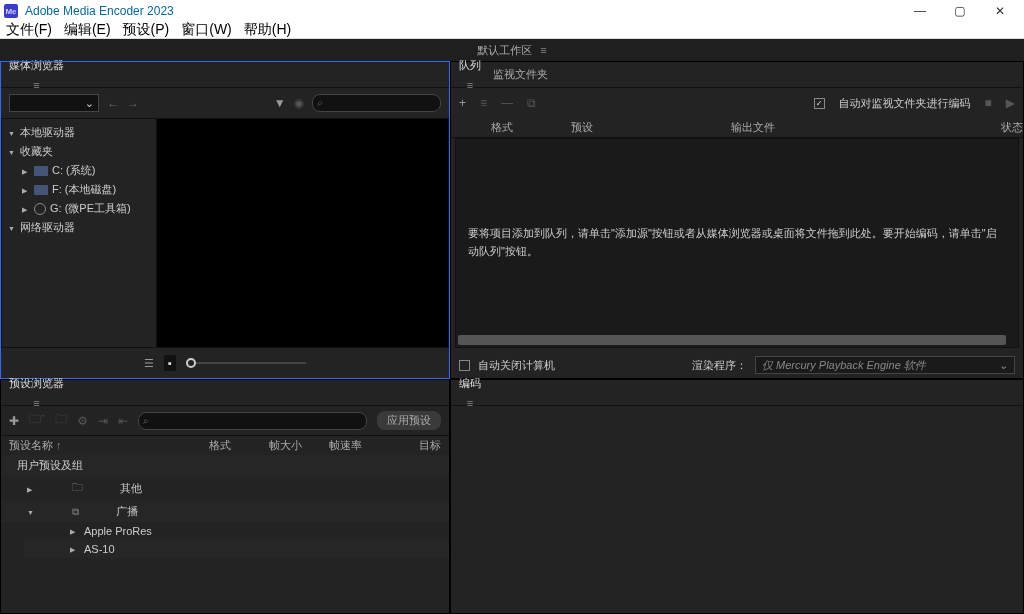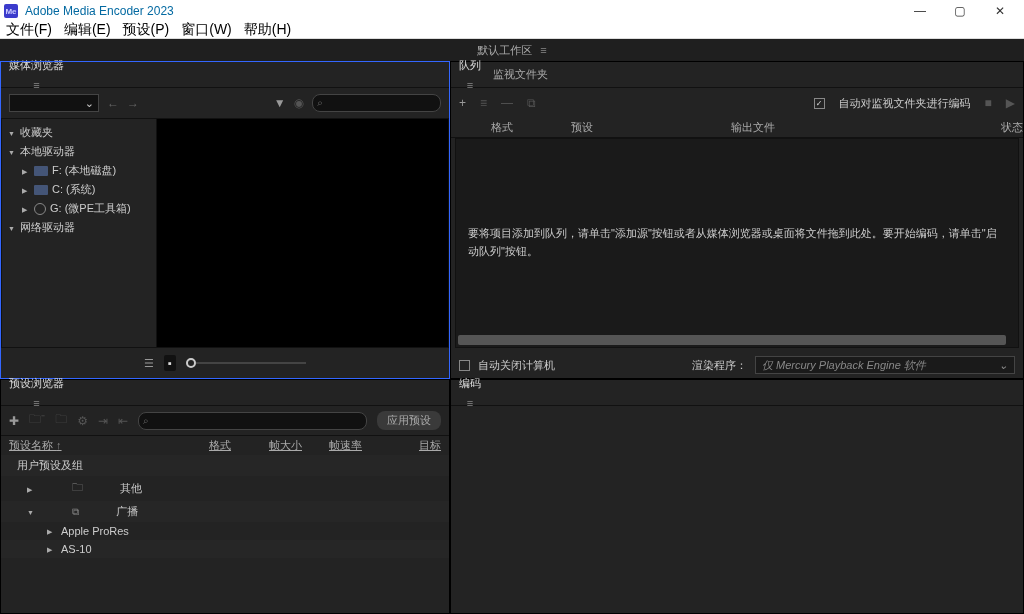--- a/index.html
+++ b/index.html
@@ -53,26 +53,26 @@
 .view-icon { color: #999; }
 .view-icon.active { background: #111; padding: 2px 4px; border-radius: 2px; color: #ddd; }
 .zoom-slider { width: 120px; display: flex; align-items: center; }
 .zoom-knob { width: 10px; height: 10px; border: 2px solid #ccc; border-radius: 50%; }
 .zoom-track { flex: 1; height: 2px; background: #444; }
 
 
 .pb-toolbar { height: 30px; display: flex; align-items: center; padding: 0 8px; gap: 10px; border-bottom: 1px solid #111; }
 .pb-toolbar .icon-btn.dim { color: #555; }
 .apply-btn { background: #3a3a3a; color: #aaa; padding: 2px 10px; border-radius: 8px; font-size: 11px; }
-.pb-header { display: flex; padding: 2px 8px; color: #aaa; font-size: 11px; align-items: flex-end; text-decoration: underline; }
+.pb-header { display: flex; padding: 2px 8px; color: #aaa; font-size: 11px; align-items: flex-end; }
 .pb-header > div { flex-shrink: 0; }
 .pb-list { flex: 1; overflow: hidden; }
 .pb-row { padding: 3px 8px 3px 16px; display: flex; align-items: center; gap: 6px; font-size: 11px; color: #ccc; }
 .pb-row.sub { padding-left: 26px; gap: 37px; }
-.pb-row.sub2 { padding-left: 46px; }
+.pb-row.sub2 { padding-left: 46px; margin-left: 23px; }
 .pb-row:nth-child(odd) { background: #262626; }
 .folder-icon::before { content: "🗀"; font-size: 11px; color: #888; }
 .broadcast-icon::before { content: "⧉"; font-size: 10px; color: #888; }
 
 
 .q-toolbar { height: 30px; display: flex; align-items: center; padding: 0 8px; gap: 14px; }
 .q-toolbar .filler { flex: 1; }
 .checkbox { width: 11px; height: 11px; border: 1px solid #888; display: inline-flex; align-items: center; justify-content: center; font-size: 8px; color: #ddd; }
 .q-header { display: flex; padding: 2px 0; color: #aaa; font-size: 11px; border-bottom: 1px solid #111; }
 .q-header div:nth-child(1){ width: 120px; padding-left: 40px; }
@@ -137,35 +137,35 @@
       <span class="icon-btn">▼</span>
       <span class="icon-btn" style="color:#555;">◉</span>
       <div class="search-input">
           <span style="color:#666;font-size:10px;">⌕</span>
         </div>
     </div>
     <div class="mb-body">
       <div class="mb-tree">
         <div class="tree-row">
             <span class="disclosure down"></span>
-            <span>收藏夹</span>
+            <span>本地驱动器</span>
           </div>
         <div class="tree-row">
             <span class="disclosure down"></span>
-            <span>本地驱动器</span>
+            <span>收藏夹</span>
+          </div>
+        <div class="tree-row child">
+            <span class="disclosure right"></span>
+            <span class="drive-icon"></span>
+            <span>C: (系统)</span>
           </div>
         <div class="tree-row child">
             <span class="disclosure right"></span>
             <span class="drive-icon"></span>
             <span>F: (本地磁盘)</span>
-          </div>
-        <div class="tree-row child">
-            <span class="disclosure right"></span>
-            <span class="drive-icon"></span>
-            <span>C: (系统)</span>
           </div>
         <div class="tree-row child">
             <span class="disclosure right"></span>
             <span class="cd-icon"></span>
             <span>G: (微PE工具箱)</span>
           </div>
         <div class="tree-row">
             <span class="disclosure down"></span>
             <span>网络驱动器</span>
           </div>

